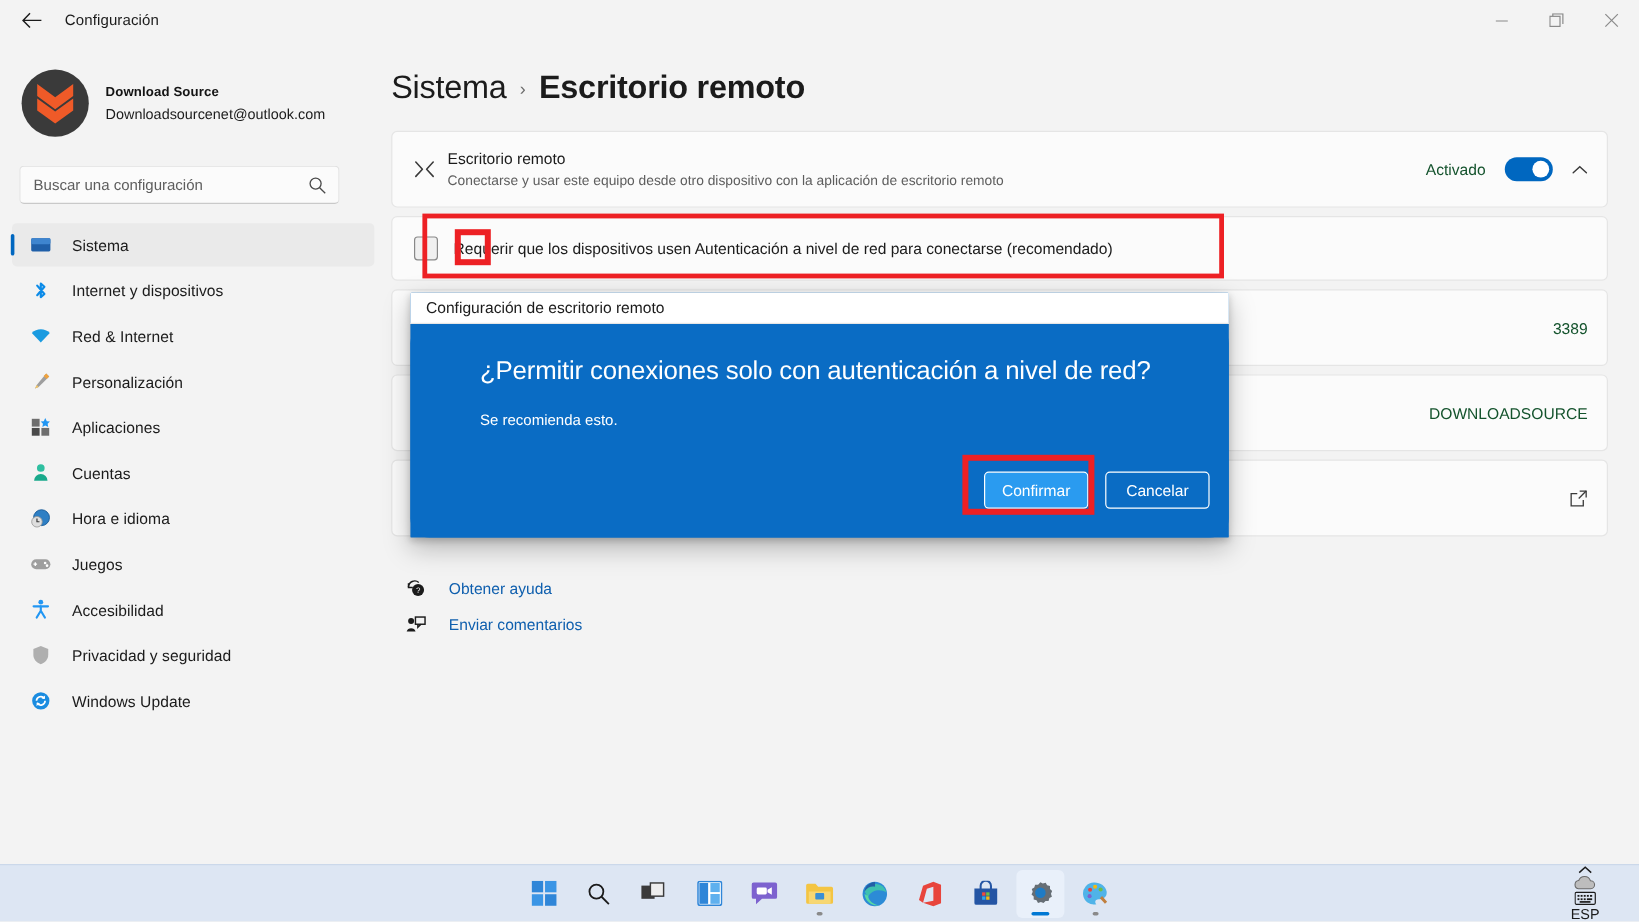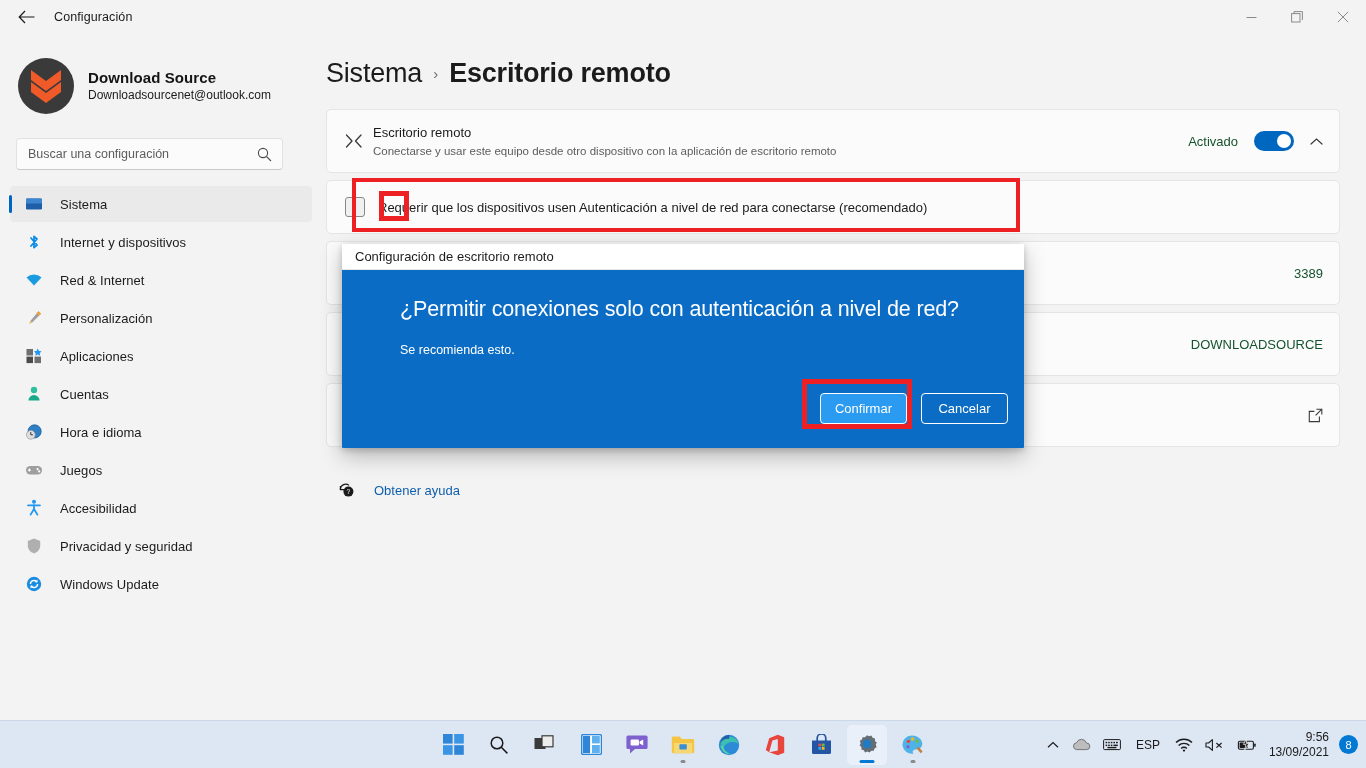--- a/index.html
+++ b/index.html
@@ -59,21 +59,21 @@
   .avatar {
     width: 56px; height: 56px; border-radius: 50%;
     background: #3a3a3a;
     display: flex; align-items: center; justify-content: center;
     flex-direction: column; gap: 1px;
     flex: 0 0 auto;
   }
   .avatar svg { display: block; }
   .profile-text { margin-left: 14px; }
   .profile-name {
-    font-size: 15px; font-weight: 700; color: #141414;
+    font-size: 11px; font-weight: 700; color: #141414;
     letter-spacing: .1px; line-height: 17px;
   }
   .profile-mail {
     font-size: 12px; color: #1b1b1b; line-height: 17px;
     margin-top: 1px;
   }
 
   .searchbox {
     position: relative;
     margin: 24px 0 0 16px;
@@ -282,21 +282,21 @@
     position: absolute; bottom: 2px; left: 50%;
     transform: translateX(-50%);
     width: 5px; height: 3px; border-radius: 2px;
     background: #8a8a8a;
   }
   .tb-item .dot.wide { width: 15px; background: #0078D4; }
   .tb-item svg { display: block; }
 
   .tray {
     position: absolute; right: 8px;
-    display: flex; align-items: center; height: 48px;
+    display: flex; align-items: center; height: 48px; flex-direction: column;
   }
   .tray-ico {
     height: 36px; min-width: 26px; padding: 0 6px;
     display: flex; align-items: center; justify-content: center;
     border-radius: 4px; cursor: default;
   }
   .tray-lang { font-size: 12px; color: #1b1b1b; padding: 0 9px; }
   .tray-clock {
     display: flex; flex-direction: column; align-items: flex-end;
     padding: 0 8px 0 6px; line-height: 15px; cursor: default;
@@ -579,20 +579,31 @@
           <span class="link-ico">
             <svg width="17" height="17" viewBox="0 0 17 17">
               <path d="M2.4 7.2 A5.2 5.2 0 0 1 11 3.4" fill="none" stroke="#1b1b1b" stroke-width="1.2"></path>
               <path d="M2.4 4 V7.6 H6" fill="none" stroke="#1b1b1b" stroke-width="1.2"></path>
               <circle cx="10.4" cy="9.6" r="5" fill="#1b1b1b"></circle>
               <text x="10.4" y="12.4" font-size="6.6" fill="#fff" text-anchor="middle" font-family="Liberation Sans, sans-serif">?</text>
             </svg>
           </span>
           <span class="lbl">Obtener ayuda</span>
         </div>
+        <div class="linkrow">
+          <span class="link-ico">
+            <svg width="17" height="17" viewBox="0 0 17 17">
+              <circle cx="4.6" cy="5.4" r="2.5" fill="#1b1b1b"></circle>
+              <path d="M0.9 14.2 A3.9 3.9 0 0 1 8.3 14.2 Z" fill="#1b1b1b"></path>
+              <rect x="8.2" y="2.2" width="8" height="6" fill="none" stroke="#1b1b1b" stroke-width="1.2"></rect>
+              <path d="M10.2 8.2 L10.2 10.8 L12.8 8.2" fill="none" stroke="#1b1b1b" stroke-width="1.2"></path>
+            </svg>
+          </span>
+          <span class="lbl">Enviar comentarios</span>
+        </div>
       </div>
 
     </div>
   </div>
 
   <div class="dlg-shadow">
     <div class="dlg-titlebar">
       <span class="t">Configuración de escritorio remoto</span>
     </div>
     <div class="dlg-body">

